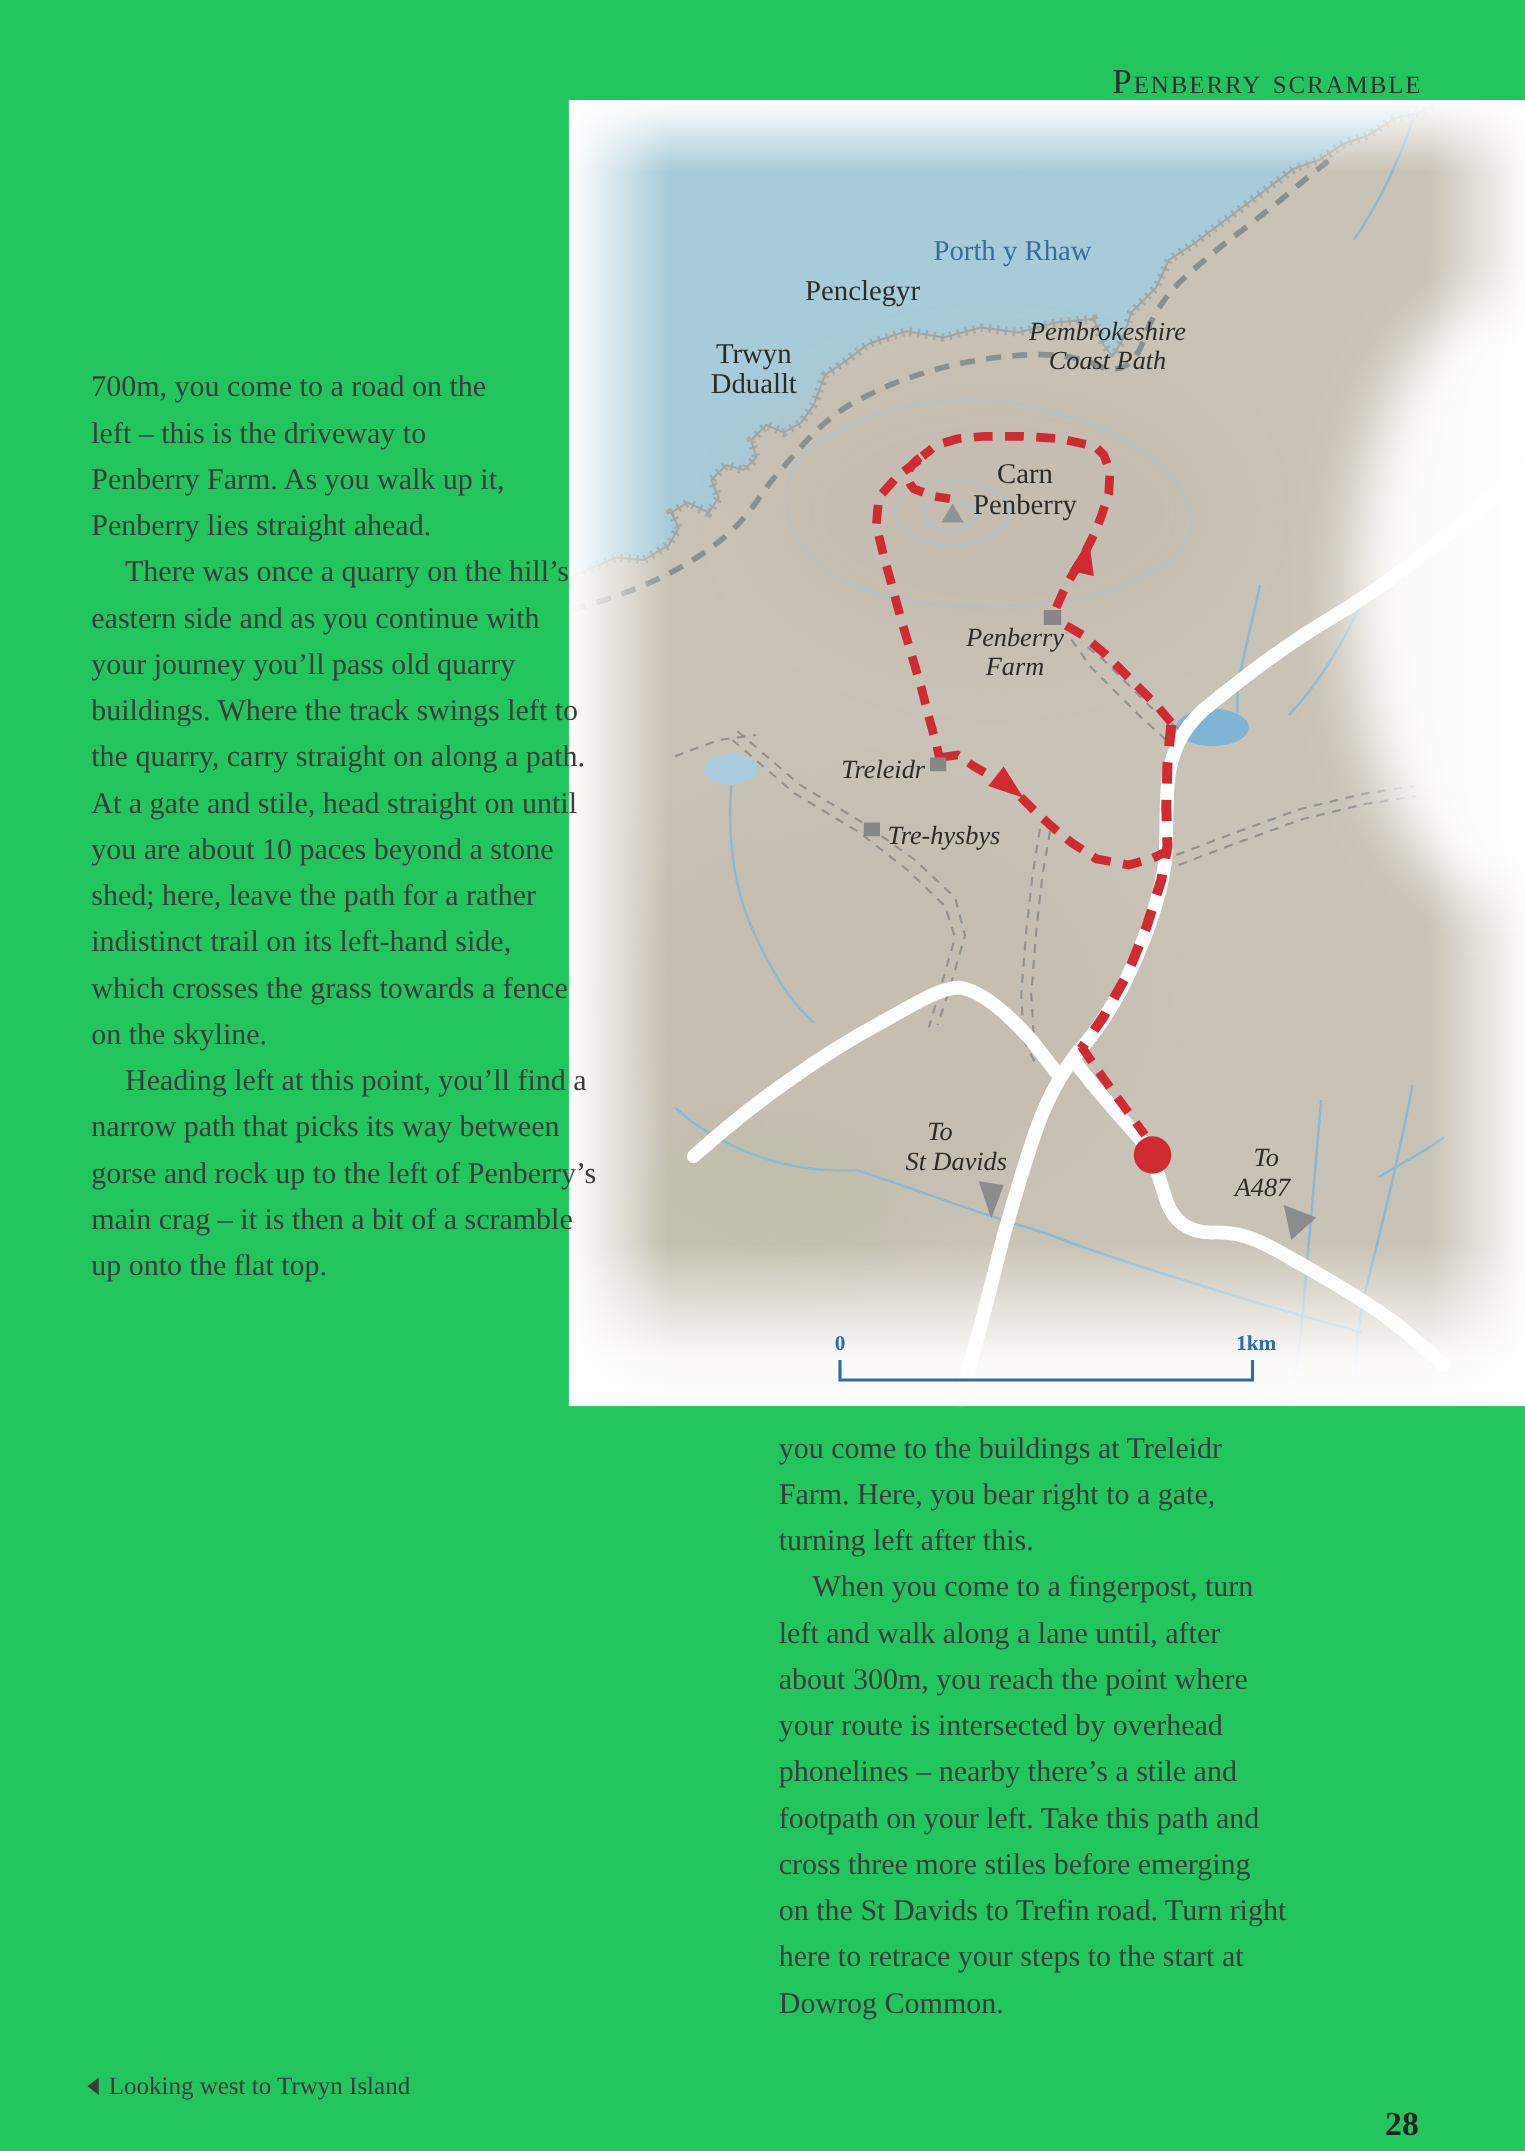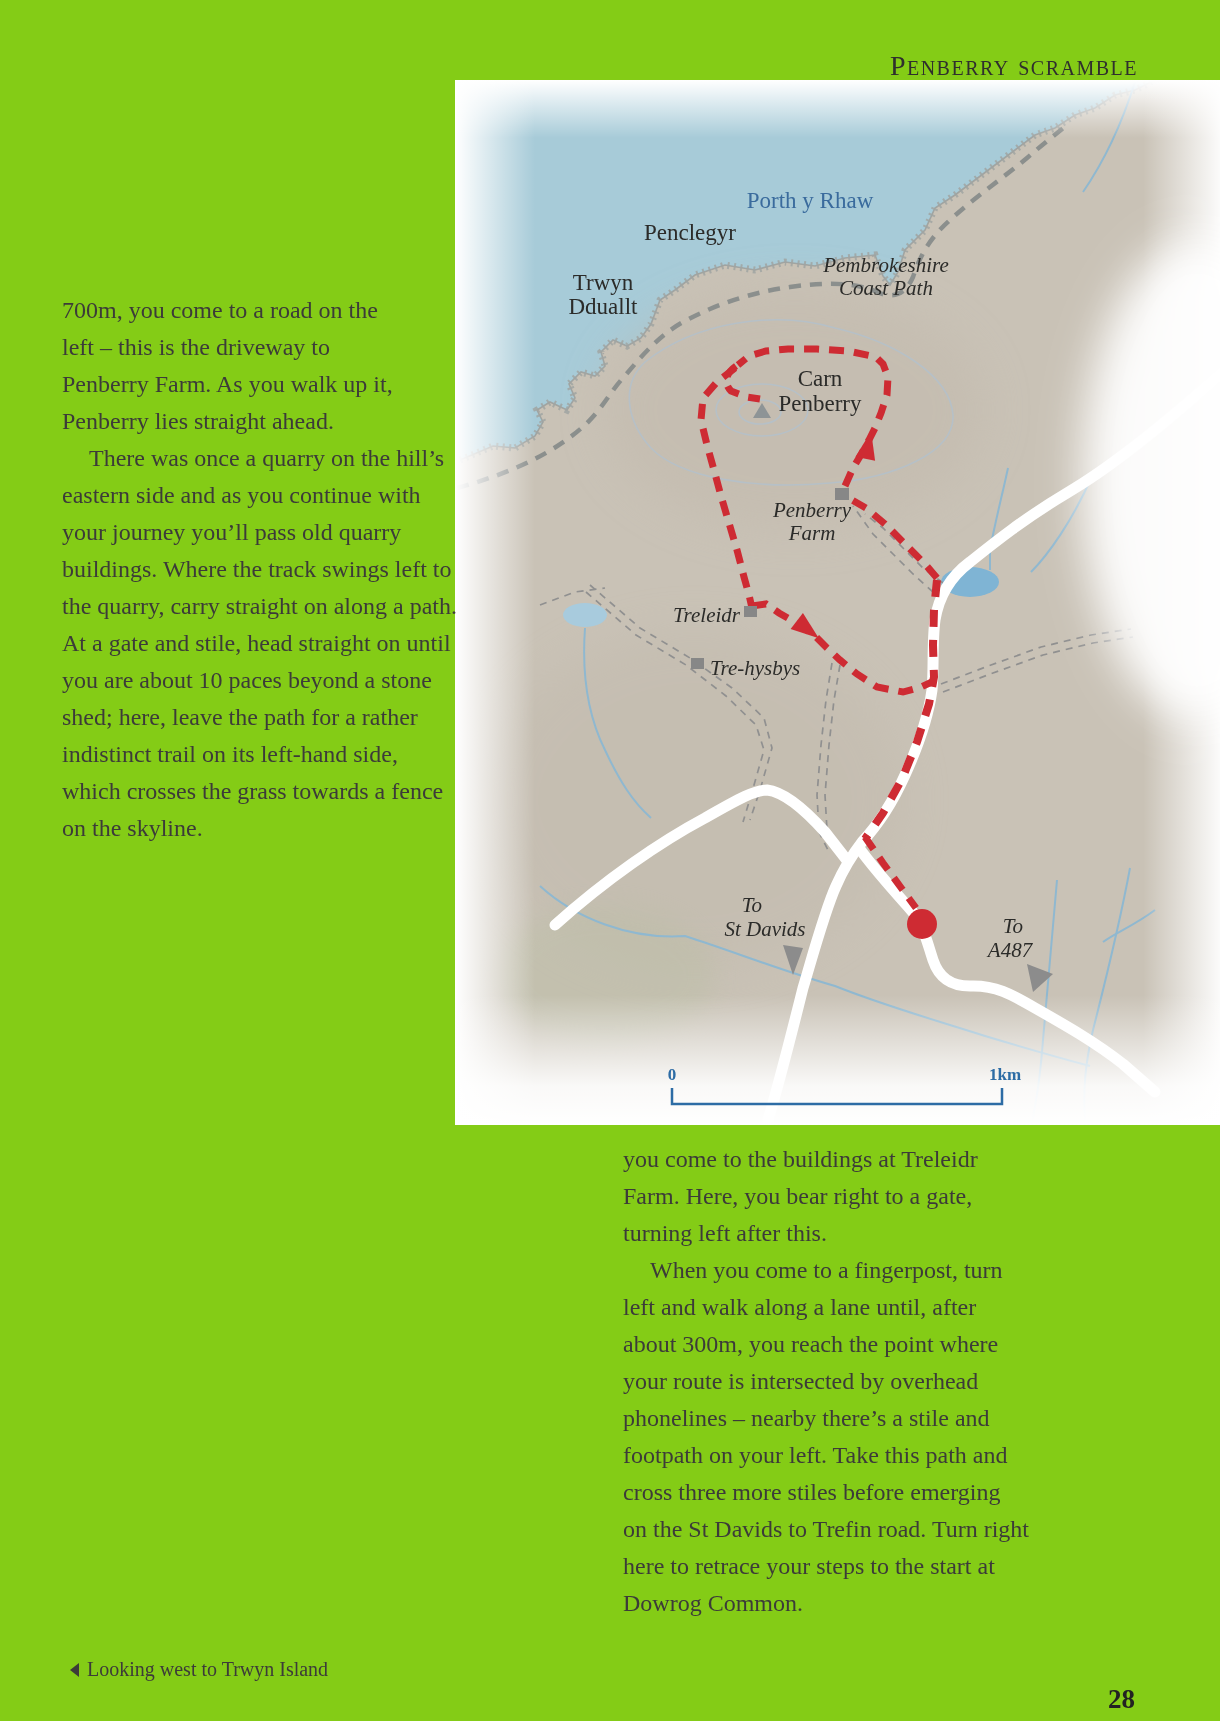--- a/index.html
+++ b/index.html
@@ -1,23 +1,23 @@
 <!DOCTYPE html>
 <html><head>
 <meta charset="utf-8">
 <style>
   html,body{margin:0;padding:0;background:#ffffff;}
-  #page{position:relative;width:1220px;height:1721px;background:#84cc16;overflow:hidden;
+  #page{position:relative;width:1220px;height:1721px;background:#22c55e;overflow:hidden;
         font-family:"Liberation Serif", serif;color:#3c3b39;}
   .header{position:absolute;top:50px;right:82px;font-variant:small-caps;letter-spacing:1.5px;
           font-size:28px;color:#2f2f2d;}
   .col{position:absolute;font-size:24px;line-height:37px;color:#3c3b39;}
   .col p{margin:0;text-indent:27px;}
   .col p.noindent{text-indent:0;}
-  #col-left{left:62px;top:292px;width:490px;}
+  #col-left{left:73px;top:292px;width:490px;}
   #col-right{left:623px;top:1141px;width:490px;}
   .caption{position:absolute;left:70px;top:1658px;font-size:20px;color:#3c3b39;}
   .caption .tri{display:inline-block;width:0;height:0;border-top:7px solid transparent;
                 border-bottom:7px solid transparent;border-right:9px solid #3c3b39;
                 margin-right:8px;position:relative;top:1px;}
   .pagenum{position:absolute;right:85px;top:1684px;font-size:27px;font-weight:bold;color:#222;}
   #map{position:absolute;left:455px;top:80px;width:770px;height:1045px;}
   svg text{font-family:"Liberation Serif", serif;}
   .lbl{fill:#2b2b29;font-size:23px;}
   .lbl-it{fill:#2b2b29;font-size:21px;font-style:italic;}
@@ -162,20 +162,21 @@
       <path fill="none" stroke="#2d6ca5" stroke-width="2.5" d="M 217,1008 L 217,1024 L 547,1024 L 547,1008"></path>
       <text class="lbl-scale" x="217" y="1000" text-anchor="middle">0</text>
       <text class="lbl-scale" x="550" y="1000" text-anchor="middle">1km</text>
     </g>
   </svg>
   </div>
 
   <div id="col-left" class="col">
       <p class="noindent">700m, you come to a road on the<br>left – this is the driveway to<br>Penberry Farm. As you walk up it,<br>Penberry lies straight ahead.</p>
       <p>There was once a quarry on the hill’s<br>eastern side and as you continue with<br>your journey you’ll pass old quarry<br>buildings. Where the track swings left to<br>the quarry, carry straight on along a path.<br>At a gate and stile, head straight on until<br>you are about 10 paces beyond a stone<br>shed; here, leave the path for a rather<br>indistinct trail on its left-hand side,<br>which crosses the grass towards a fence<br>on the skyline.</p>
+      <p>Heading left at this point, you’ll find a<br>narrow path that picks its way between<br>gorse and rock up to the left of Penberry’s<br>main crag – it is then a bit of a scramble<br>up onto the flat top.</p>
     </div>
   <div id="col-right" class="col">
       <p class="noindent">you come to the buildings at Treleidr<br>Farm. Here, you bear right to a gate,<br>turning left after this.</p>
       <p>When you come to a fingerpost, turn<br>left and walk along a lane until, after<br>about 300m, you reach the point where<br>your route is intersected by overhead<br>phonelines – nearby there’s a stile and<br>footpath on your left. Take this path and<br>cross three more stiles before emerging<br>on the St Davids to Trefin road. Turn right<br>here to retrace your steps to the start at<br>Dowrog Common.</p>
     </div>
 
   <div class="caption">
     <span class="tri"></span><span>Looking west to Trwyn Island</span>
   </div>
 

